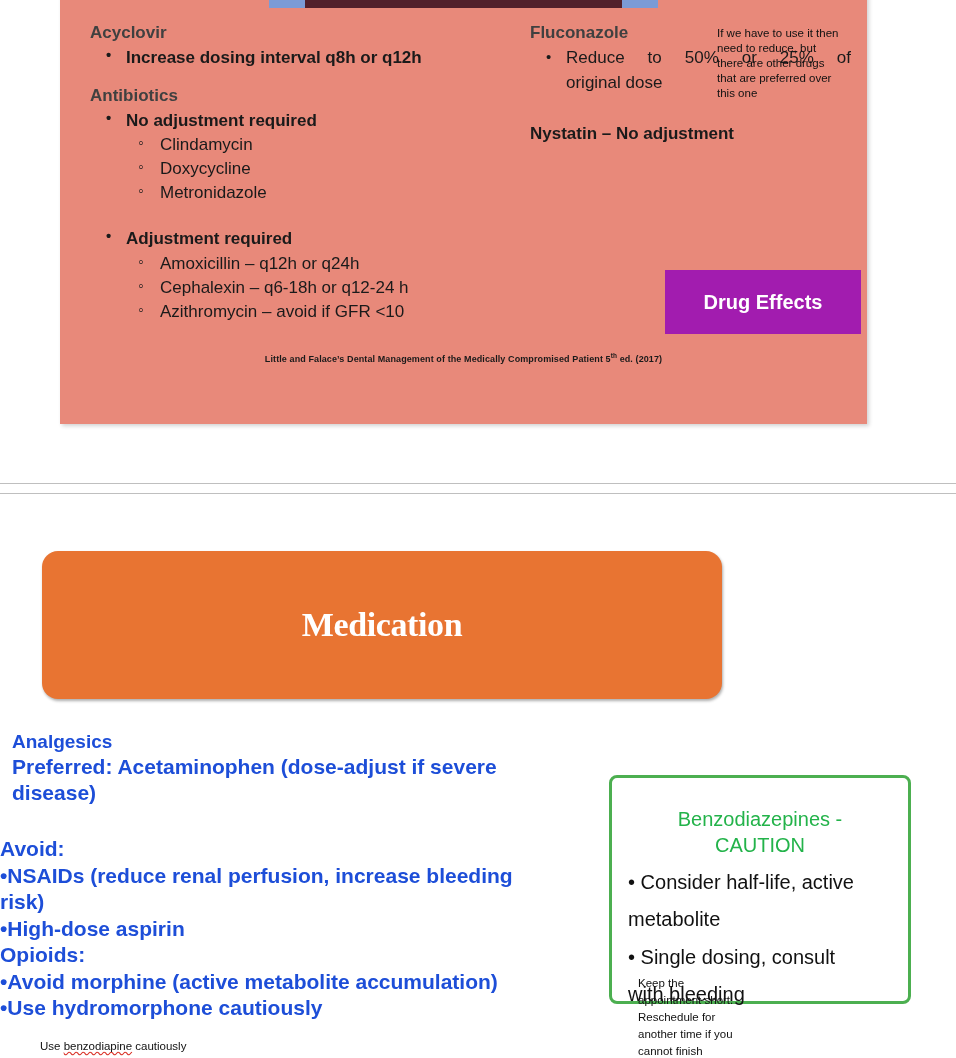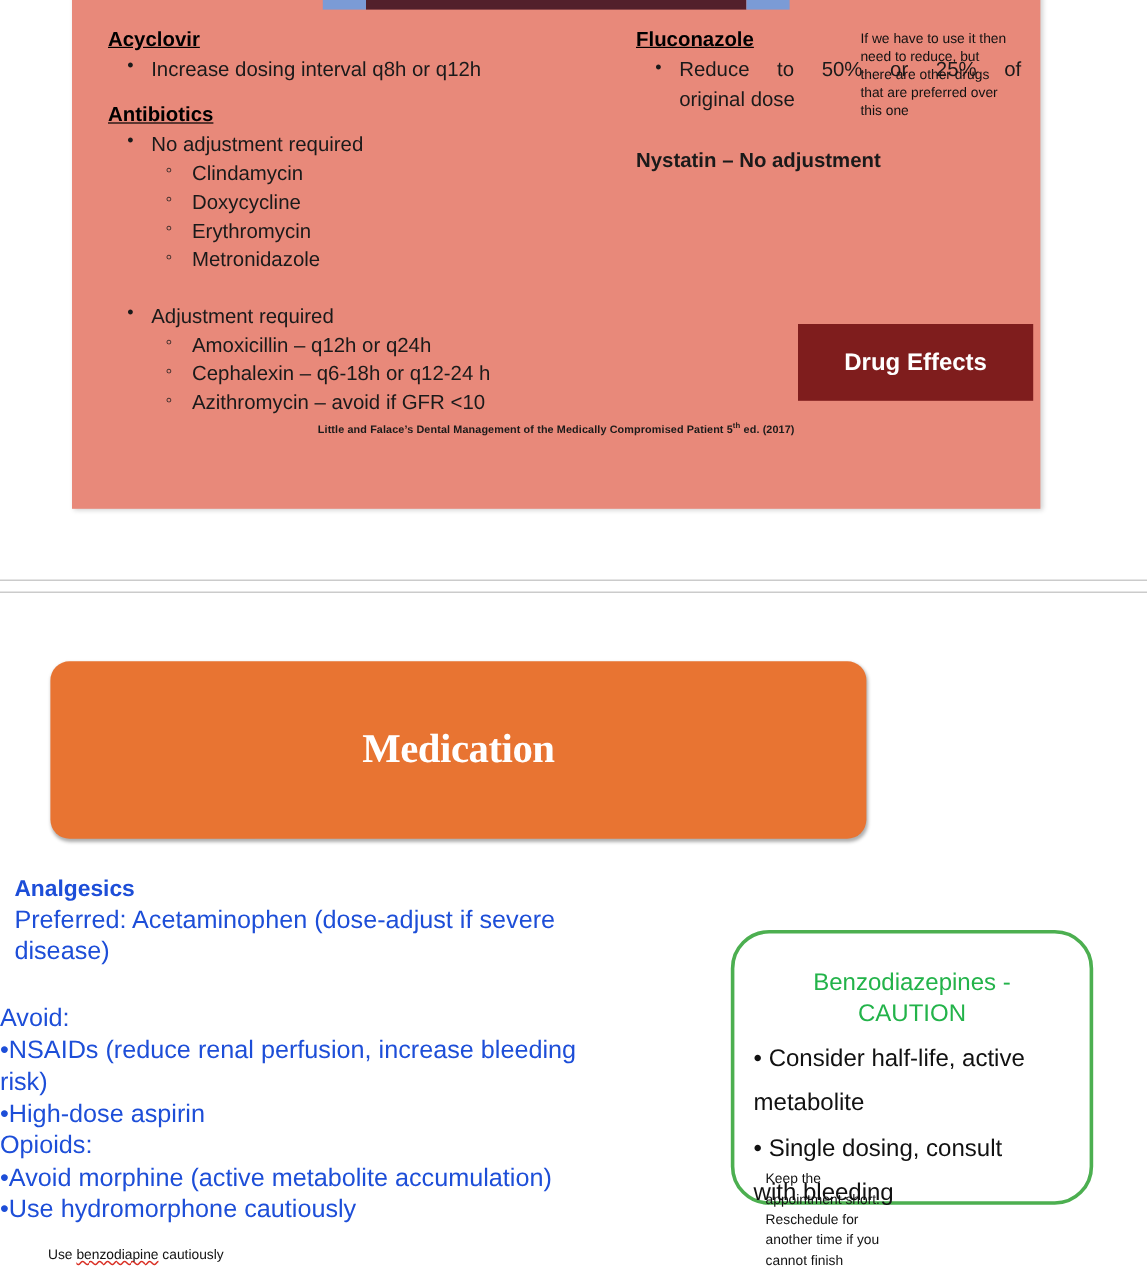--- a/index.html
+++ b/index.html
@@ -66,33 +66,32 @@
   .col-right {
     position: absolute;
     left: 470px;
     top: 60px;
     width: 330px;
   }
 
   .sec-head {
     font-size: 17px;
     font-weight: bold;
-    color: #000000;
+    color: #404040;
     margin: 0 0 2px 0;
     line-height: 1.32;
-    text-decoration: underline;
   }
   .lvl1 {
     font-size: 17px;
     color: #1a1a1a;
     margin: 0 0 1px 0;
     padding-left: 36px;
     position: relative;
     line-height: 1.36;
-    font-weight: 400;
+    font-weight: 700;
   }
   .lvl1::before {
     content: "\2022";
     position: absolute;
     left: 16px;
     top: -1px;
     font-size: 15px;
   }
   .lvl2 {
     font-size: 17px;
@@ -151,21 +150,21 @@
     color: #111111;
     font-weight: 400;
   }
 
   #drug-effects-box {
     position: absolute;
     left: 605px;
     top: 308px;
     width: 196px;
     height: 64px;
-    background: #7f1d1d;
+    background: #a21caf;
     color: #ffffff;
     display: flex;
     align-items: center;
     justify-content: center;
     font-size: 20px;
     font-weight: 600;
   }
 
   #slide-citation {
     position: absolute;
@@ -225,21 +224,21 @@
   #analgesics-heading {
     font-size: 19px;
     font-weight: bold;
     padding-left: 12px;
     line-height: 1.24;
   }
   .analg-line {
     font-size: 21px;
     line-height: 1.26;
     padding-left: 12px;
-    font-weight: 400;
+    font-weight: 700;
   }
   .analg-line.flush { padding-left: 0px; }
   .gap-block { height: 30px; }
 
   #bottom-note {
     position: absolute;
     left: 40px;
     top: 1040px;
     font-size: 11.5px;
     color: #111111;
@@ -251,21 +250,21 @@
   }
 
   
   #benzo-box {
     position: absolute;
     left: 609px;
     top: 775px;
     width: 302px;
     height: 229px;
     border: 3px solid #4CAF50;
-    border-radius: 32px;
+    border-radius: 8px;
     box-sizing: border-box;
     background: transparent;
   }
   #benzo-title {
     margin-top: 28px;
     text-align: center;
     color: #23B34A;
     font-size: 20px;
     line-height: 1.30;
     font-weight: 400;
@@ -305,21 +304,20 @@
   <div class="col-left">
     <div class="sec-head">Acyclovir</div>
     <div class="lvl1">Increase dosing interval q8h or q12h</div>
 
     <div class="spacer-sm"></div>
 
     <div class="sec-head">Antibiotics</div>
     <div class="lvl1">No adjustment required</div>
     <div class="lvl2">Clindamycin</div>
     <div class="lvl2">Doxycycline</div>
-    <div class="lvl2">Erythromycin</div>
     <div class="lvl2">Metronidazole</div>
 
     <div class="spacer-md"></div>
 
     <div class="lvl1">Adjustment required</div>
     <div class="lvl2">Amoxicillin – q12h or q24h</div>
     <div class="lvl2">Cephalexin – q6-18h or q12-24 h</div>
     <div class="lvl2">Azithromycin – avoid if GFR &lt;10</div>
   </div>
 

